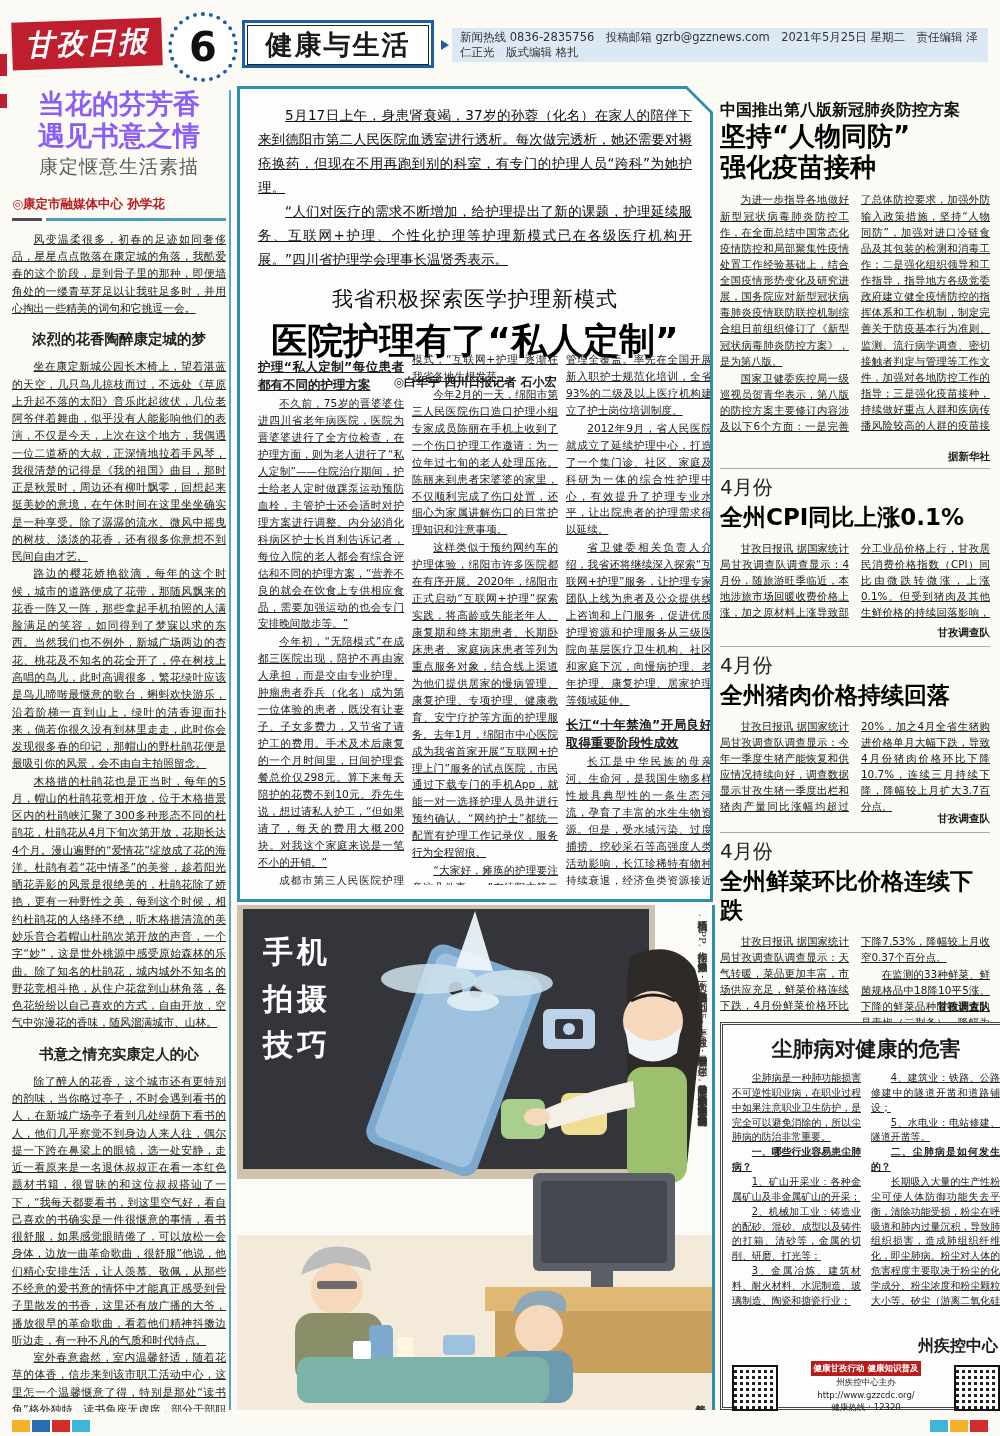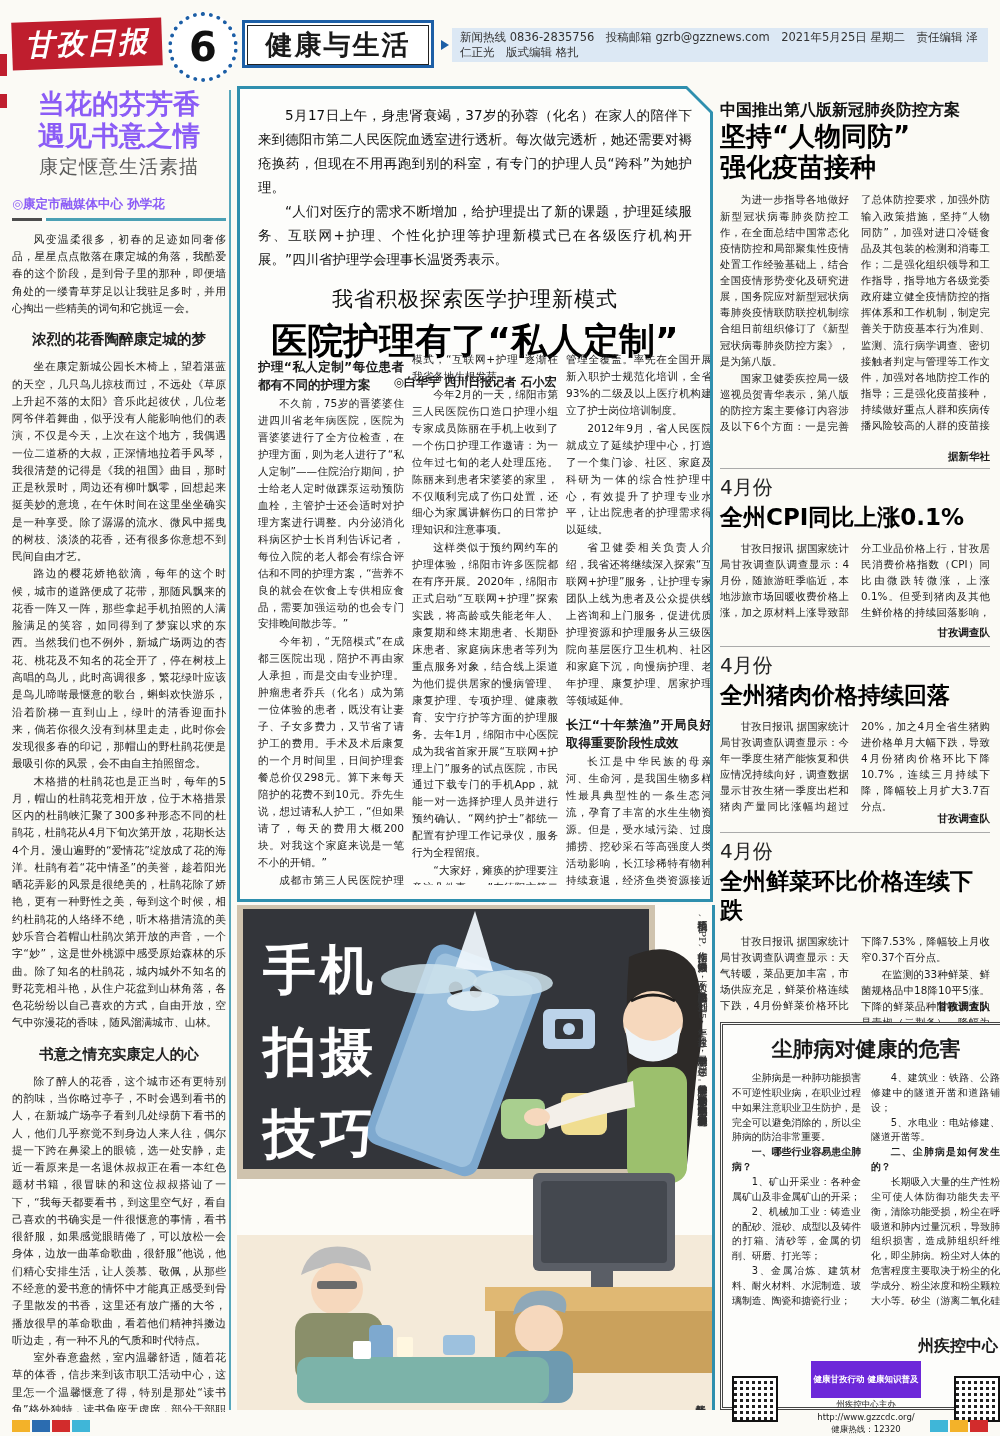--- a/index.html
+++ b/index.html
@@ -1,20 +1,20 @@
 <!DOCTYPE html>
 <html><head>
 <meta charset="utf-8">
 <style>
   html,body{margin:0;padding:0;}
   body{font-family:"DejaVu Sans","Liberation Sans",sans-serif;background:#e8e6e0;}
   #page{position:relative;width:1000px;height:1436px;background:#fbfaf5;margin:0 auto;overflow:hidden;color:#1a1a1a;}
   .abs{position:absolute;}
   p{margin:0;}
-  .para{text-indent:2em;text-align:justify;}
+  .para{text-indent:2em;text-align:justify;text-decoration:underline;}
   .cont{text-indent:0;}
   .sub{font-weight:bold;text-indent:0;font-size:12.5px;line-height:1.45;margin:7px 0 5px;}
   .q{font-weight:bold;}
 
   
   .logo-box{left:12px;top:20px;width:150px;height:48px;background:#bf1e2e;transform:rotate(-2deg);
             display:flex;align-items:center;justify-content:center;}
   .logo-box span{color:#fff;font-size:29px;font-weight:bold;font-style:italic;font-family:"DejaVu Serif","Liberation Serif",serif;letter-spacing:2px;}
   .badge{left:168px;top:12px;width:62px;height:62px;border-radius:50%;background:#fff;border:4px dotted #1d5fa6;
          display:flex;align-items:center;justify-content:center;font-size:40px;font-weight:bold;color:#111;}
@@ -23,41 +23,41 @@
                       font-size:27px;font-weight:bold;letter-spacing:2px;}
   .info-strip{left:452px;top:28px;width:536px;height:34px;background:#dce8f4;display:flex;align-items:center;
               font-size:11.5px;color:#333;padding:8px 8px;box-sizing:border-box;}
   .info-arrow{left:441px;top:40px;width:0;height:0;border-left:8px solid #1d5fa6;border-top:5px solid transparent;border-bottom:5px solid transparent;}
   .red-tick{left:0;width:7px;background:#bf1e2e;}
 
   
   #left-col{left:12px;top:88px;width:214px;height:1324px;overflow:hidden;}
   .l-title{font-size:27px;font-weight:700;text-align:center;line-height:1.18;color:#8b5cf6;}
   .l-subtitle{font-size:19px;color:#5b5b5b;text-align:center;margin-top:2px;letter-spacing:1px;}
-  .l-byline{font-size:12.5px;font-weight:bold;margin-top:16px;color:#8b5cf6;}
+  .l-byline{font-size:12.5px;font-weight:bold;margin-top:16px;color:#b91c1c;}
   .l-rule{height:3px;margin:5px 0 10px;background:linear-gradient(to right,#4d4d4d 0 30px,#fff 30px 34px,#4ba0b4 34px);}
   .l-body{font-size:10.8px;line-height:1.6;color:#222;}
   .l-sec{font-size:14.5px;font-weight:bold;text-align:center;margin:11px 0 7px;}
   .v-divider{background:#57a7bc;width:2px;}
 
   
   #main-box-outer{left:237px;top:86px;width:476px;height:816px;background:#2f8fae;
                   clip-path:polygon(0 0,450px 0,476px 26px,476px 816px,0 816px);}
   #main-box{position:absolute;left:3px;top:3px;width:470px;height:810px;background:#fdfdfb;
             clip-path:polygon(0 0,446px 0,470px 24px,470px 810px,0 810px);box-sizing:border-box;padding:14px 18px;}
   .m-intro{font-size:13.5px;line-height:1.78;color:#0e0e0e;}
   .m-kicker{text-align:center;font-size:21px;color:#111;margin-top:14px;letter-spacing:1px;}
   .m-headline{text-align:center;font-size:36px;font-weight:900;letter-spacing:0;margin:4px 0 8px;color:#000;}
   .m-byline{text-align:center;font-size:12px;font-weight:bold;margin-bottom:10px;}
   .mcol{position:absolute;top:262px;width:146px;height:534px;overflow:hidden;font-size:10.6px;line-height:1.6;color:#1c1c1c;}
   .mcol .para{margin-bottom:1px;}
 
   
   #illus{left:237px;top:905px;width:476px;height:505px;background:#fdfcf8;overflow:hidden;}
-  .board-text{position:absolute;left:26px;top:24px;color:#fff;font-size:53px;font-weight:bold;line-height:1.55;letter-spacing:4px;}
+  .board-text{position:absolute;left:26px;top:24px;color:#fff;font-size:30px;font-weight:bold;line-height:1.55;letter-spacing:4px;}
   .illus-caption{position:absolute;right:2px;top:8px;height:460px;writing-mode:vertical-rl;font-size:10px;line-height:1.8;
                  color:#333;font-family:"DejaVu Serif","Liberation Serif",serif;}
   .illus-credit{position:absolute;right:6px;bottom:10px;writing-mode:vertical-rl;font-size:10px;color:#333;font-weight:bold;}
 
   
   .r-art{left:720px;width:270px;}
   .r-kicker{font-size:16px;font-weight:bold;color:#111;}
   .r-kicker-lite{font-size:20px;color:#222;}
   .r-headline{font-size:26px;font-weight:900;line-height:1.2;color:#000;}
   .r-headline2{font-size:23px;font-weight:900;line-height:1.25;color:#000;margin-top:2px;}
@@ -70,21 +70,21 @@
   #pneumo{left:720px;top:1022px;width:292px;height:388px;border:3px double #444;background:#fdfdfb;box-sizing:border-box;padding:8px 9px;}
   .p-title{text-align:center;font-size:21px;font-weight:900;margin:2px 0 8px;}
   .p-body{column-count:2;column-gap:10px;font-size:9.9px;line-height:1.5;height:262px;overflow:hidden;color:#1c1c1c;}
   .p-sign{text-align:right;font-size:16px;font-weight:bold;margin:3px 2px 4px 0;}
   .p-footer{display:flex;align-items:center;gap:5px;}
   .qr{width:42px;height:42px;background:
       repeating-linear-gradient(0deg,#111 0 3px,#fff 3px 6px),
       repeating-linear-gradient(90deg,#111 0 3px,#fff 3px 6px);
       background-blend-mode:screen;border:2px solid #111;flex:0 0 auto;}
   .p-foot-text{flex:1;text-align:center;font-size:8.5px;line-height:1.5;color:#222;}
-  .p-foot-text .badge-line{background:#6d28d9;color:#fff;display:inline-block;padding:12px 3px;font-weight:bold;}
+  .p-foot-text .badge-line{background:#b91c1c;color:#fff;display:inline-block;padding:1px 3px;font-weight:bold;}
 
   
   .marks{bottom:4px;height:12px;display:flex;gap:2px;}
   .marks i{display:block;width:18px;height:12px;}
 </style>
 </head>
 <body>
 
 <div id="page">
 

